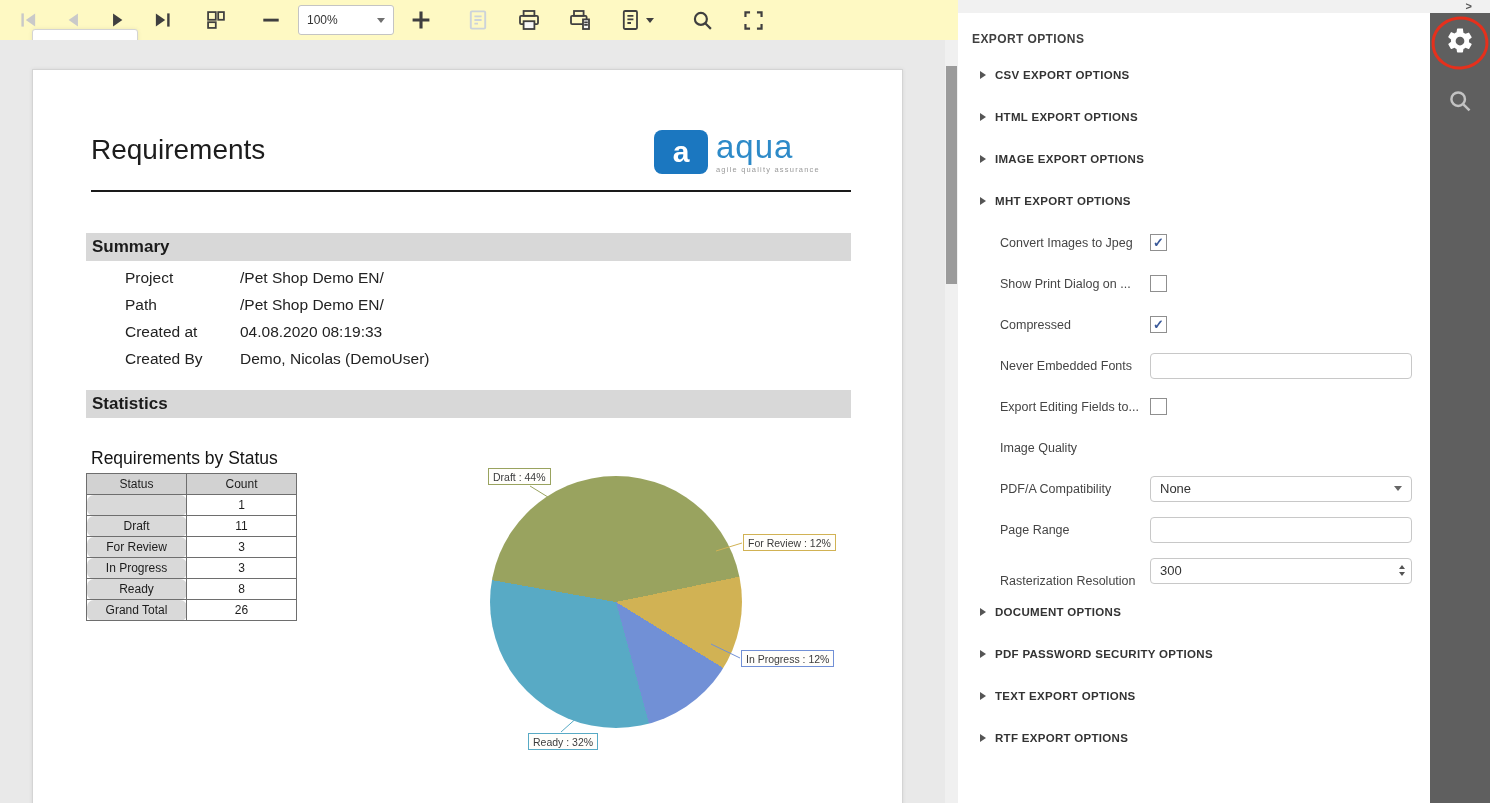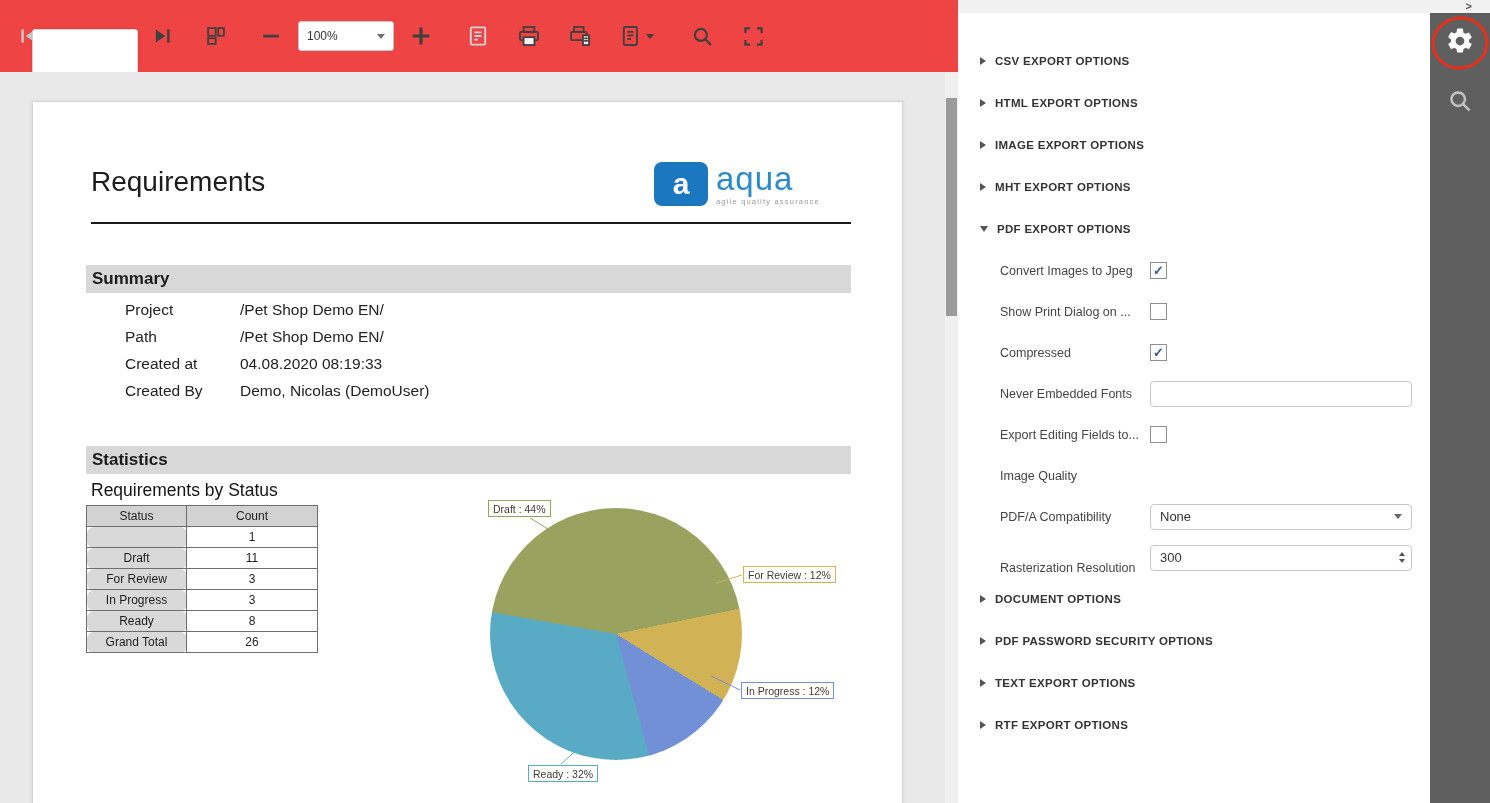--- a/index.html
+++ b/index.html
@@ -1,21 +1,21 @@
 <!DOCTYPE html>
 <html><head>
 <meta charset="utf-8">
 <style>
   * { box-sizing: border-box; margin: 0; padding: 0; }
   html,body { width:1490px; height:803px; overflow:hidden; font-family:"Liberation Sans",sans-serif; background:#fff; }
   .app { display:flex; width:1490px; height:803px; }
 
   
   .viewer { width:958px; height:803px; display:flex; flex-direction:column; background:#e9e9e9; }
-  .toolbar { height:72px; background:#ef4444; display:flex; align-items:center; padding:0 10px; gap:9px; flex:none; }
+  .toolbar { height:40px; background:#fef9c3; display:flex; align-items:center; padding:0 10px; gap:9px; flex:none; }
   .tb-btn { background:none; border:0; width:36px; height:36px; display:flex; align-items:center; justify-content:center; color:#3f3f3f; cursor:pointer; }
   .tb-btn.disabled { color:#c9c9c9; }
   .tb-btn.pale { color:#ccd3da; }
   .tb-combo { height:30px; background:#fff; border:1px solid #c4c4c4; border-radius:3px; display:flex; align-items:center; justify-content:space-between; padding:0 8px; font-size:12px; color:#333; cursor:pointer; }
   .tb-combo.page { width:106px; }
   .tb-combo.zoom { width:96px; }
   .combo-caret { width:0; height:0; border-left:4px solid transparent; border-right:4px solid transparent; border-top:5px solid #707070; }
   .tb-dd-caret { width:0; height:0; border-left:4px solid transparent; border-right:4px solid transparent; border-top:5px solid #3f3f3f; margin-left:3px; }
 
   .doc-area { position:relative; flex:1; overflow:hidden; background:#e9e9e9; }
@@ -28,34 +28,34 @@
   .doc-rule { position:absolute; left:58px; top:120px; width:760px; border-bottom:2px solid #1a1a1a; }
 
   .logo { position:absolute; left:621px; top:60px; display:flex; align-items:flex-start; gap:8px; }
   .logo-mark { width:54px; height:44px; background:#1b77c0; border-radius:8px; display:flex; align-items:center; justify-content:center; color:#fff; font-size:30px; font-weight:bold; }
   .logo-text-wrap { display:flex; flex-direction:column; }
   .logo-text { font-size:33px; color:#2d8ac8; line-height:34px; letter-spacing:1px; }
   .logo-tagline { font-size:7.5px; color:#9a9a9a; letter-spacing:1.2px; margin-top:1px; }
 
   .section-bar { position:absolute; left:53px; width:765px; height:28px; background:#d8d8d8; display:flex; align-items:center; padding-left:6px; font-size:17px; font-weight:bold; color:#1b1b1b;margin-top:16px; }
   .bar-summary { top:147px; }
-  .bar-statistics { top:328px; }
+  .bar-statistics { top:304px; }
 
   .kv-block { position:absolute; left:92px; top:194px; }
   .kv-row { display:flex; height:27px; align-items:center; font-size:15.5px; color:#222; }
   .kv-label { width:115px; }
   .kv-value { }
 
   .chart-heading { position:absolute; left:58px; top:378px; font-size:17.5px; color:#141414; }
 
   .status-table { position:absolute; left:53px; top:403px; border-collapse:collapse; font-size:12px; color:#1d1d1d; }
   .status-table th, .status-table td { border:1px solid #6e6e6e; text-align:center; height:21px; padding:0 4px; font-weight:normal; }
   .status-table th { background:#d2d2d2; }
   .status-table th.c-status, .status-table td.c-status { width:100px; }
-  .status-table th.c-count, .status-table td.c-count { width:131px; }
+  .status-table th.c-count, .status-table td.c-count { width:110px; }
   .status-table td.c-status { background:#d9d9d9;border-radius:7px; }
   .status-table td.c-count { background:#fff; }
 
   .pie { position:absolute; left:457px; top:406px; width:252px; height:252px; border-radius:50%; }
   .callout { position:absolute; height:17px; background:#fffefb; border:1px solid #999; font-size:10.5px; color:#3c3c3c; display:flex; align-items:center; justify-content:center; padding:0 4px; white-space:nowrap; }
   .co-draft { left:455px; top:398px; }
   .co-review { left:710px; top:464px; }
   .co-progress { left:708px; top:580px; }
   .co-ready { left:495px; top:663px; }
   .leader-overlay { position:absolute; left:0; top:0; width:871px; height:790px; pointer-events:none; }
@@ -291,40 +291,37 @@
     </div>
   </div>
 
   <div class="right-region">
     <div class="right-top-strip">
       <span class="collapse-arrow">&gt;</span>
     </div>
     <div class="right-main">
 
       <div class="export-panel">
+        <div class="panel-title">EXPORT OPTIONS</div>
 
         <div class="acc-row acc-first">
           <span class="tri-right"></span>
           <span class="acc-label">CSV EXPORT OPTIONS</span>
         </div>
         <div class="acc-row">
           <span class="tri-right"></span>
           <span class="acc-label">HTML EXPORT OPTIONS</span>
         </div>
         <div class="acc-row">
           <span class="tri-right"></span>
           <span class="acc-label">IMAGE EXPORT OPTIONS</span>
         </div>
         <div class="acc-row">
           <span class="tri-right"></span>
           <span class="acc-label">MHT EXPORT OPTIONS</span>
-        </div>
-        <div class="acc-row">
-          <span class="tri-down"></span>
-          <span class="acc-label">PDF EXPORT OPTIONS</span>
         </div>
 
         <div class="prop-row">
           <span class="prop-label">Convert Images to Jpeg</span>
           <span class="prop-control">
               <span class="checkbox checked"></span>
             </span>
         </div>
         <div class="prop-row">
           <span class="prop-label">Show Print Dialog on ...</span>
@@ -354,20 +351,26 @@
           <span class="prop-label">Image Quality</span>
         </div>
         <div class="prop-row">
           <span class="prop-label">PDF/A Compatibility</span>
           <span class="prop-control">
             <span class="select">
               <span>None</span>
               <span class="sel-caret"></span>
             </span>
           </span>
+        </div>
+        <div class="prop-row">
+          <span class="prop-label">Page Range</span>
+          <span class="prop-control">
+              <input class="text-input" value="" style="">
+            </span>
         </div>
         <div class="prop-row">
           <span class="prop-label annotated">
             <span>Rasterization Resolution</span>
             
           </span>
           <span class="prop-control">
             <span class="spin">
               <span>300</span>
               <span class="spin-btns">

